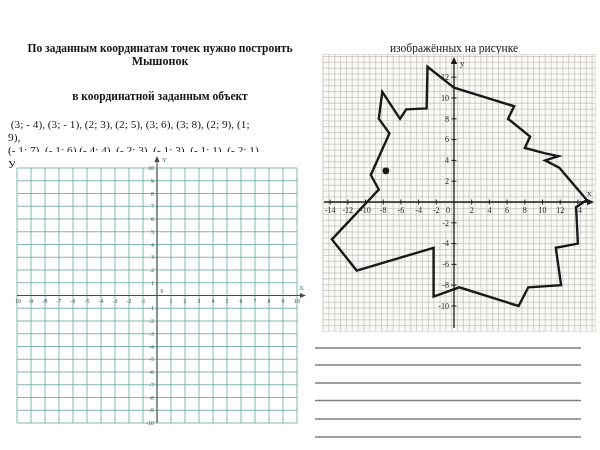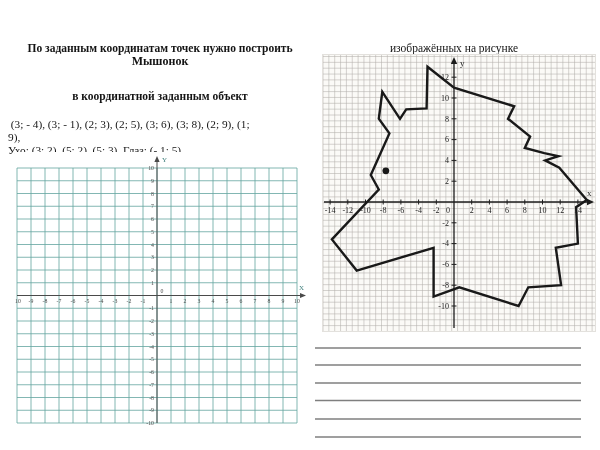--- a/index.html
+++ b/index.html
@@ -26,20 +26,21 @@
   <div class="hdr hdr-left">
     <div>По заданным координатам точек нужно построить</div>
     <div>в координатной заданным объект</div>
   </div>
 
   <div class="fig-title">Мышонок</div>
 
   <div class="coords">
     <div> (3; - 4), (3; - 1), (2; 3), (2; 5), (3; 6), (3; 8), (2; 9), (1;</div>
     <div>9),</div>
+    <div>(- 1; 7), (- 1; 6),(- 4; 4), (- 2; 3), (- 1; 3), (- 1; 1), (- 2; 1),</div>
     <div>Ухо: (3; 2), (5; 2), (5; 3). Глаз: (- 1; 5)</div>
   </div>
 
   <div class="gridbox left-grid">
     <svg id="leftGridSvg" width="292" height="278">
         <line x1="2" y1="16" x2="2" y2="271" stroke="#63a49f" stroke-width="0.8"></line>
         <line x1="16" y1="16" x2="16" y2="271" stroke="#63a49f" stroke-width="0.8"></line>
         <line x1="30" y1="16" x2="30" y2="271" stroke="#63a49f" stroke-width="0.8"></line>
         <line x1="44" y1="16" x2="44" y2="271" stroke="#63a49f" stroke-width="0.8"></line>
         <line x1="58" y1="16" x2="58" y2="271" stroke="#63a49f" stroke-width="0.8"></line>

